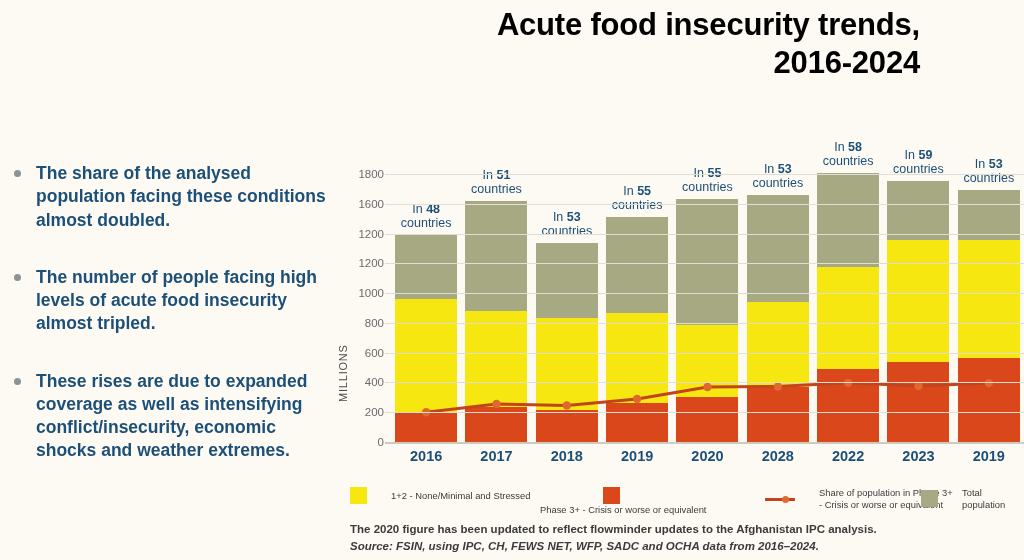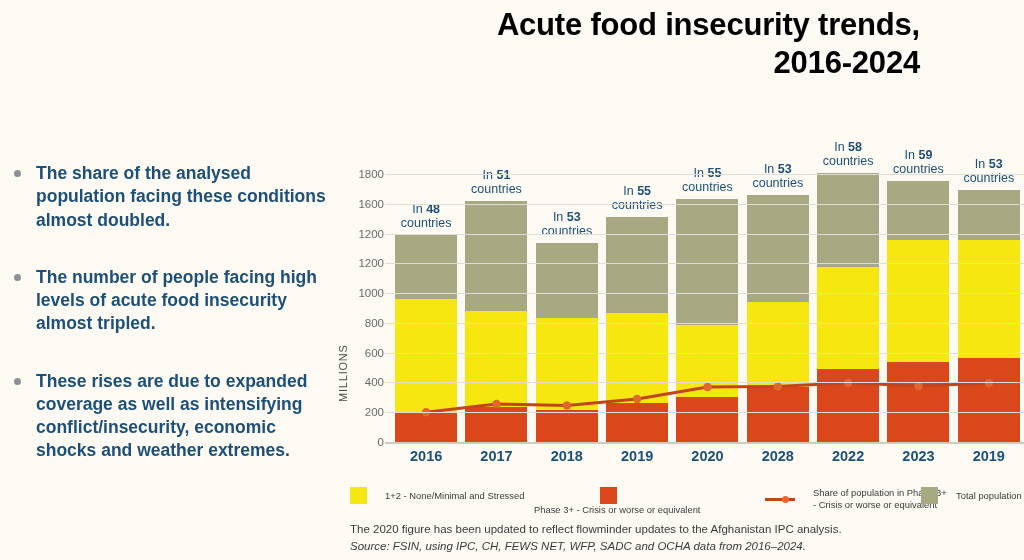--- a/index.html
+++ b/index.html
@@ -83,24 +83,24 @@
   
   .legend{position:absolute;left:350px;top:487px;width:674px;height:30px;}
   .lg{position:absolute;display:flex;align-items:center;}
   .sw{width:17px;height:17px;flex:none;}
   .sw.y{background:#f5e70f;}
   .sw.r{background:#d9471b;}
   .sw.g{background:#a6a982;}
   .lgline{width:30px;height:17px;position:relative;flex:none;}
   .lgline .ln{position:absolute;top:8px;left:0;width:30px;height:2.6px;background:#c2441d;}
   .lgline .mk{position:absolute;top:5.6px;left:17px;width:7px;height:7px;border-radius:50%;background:#e06a32;}
-  .lgt{margin-left:18px;font-size:9.4px;line-height:1.25;color:#3b3b3b;font-weight:normal;}
-
-  
-  .foot{position:absolute;left:350px;top:521px;width:650px;}
+  .lgt{margin-left:24px;font-size:9.4px;line-height:1.25;color:#3b3b3b;font-weight:normal;}
+
+  
+  .foot{position:absolute;left:350px;top:521px;width:650px;font-weight:bold;}
   .foot .f1{font-size:11.5px;color:#3b3b3b;line-height:1.5;}
   .foot .f2{font-size:11.5px;color:#3b3b3b;line-height:1.5;font-style:italic;}
 </style>
 </head>
 <body>
 
 <div class="page">
 
   <div class="title" id="title">
       <div>Acute food insecurity trends,</div>

